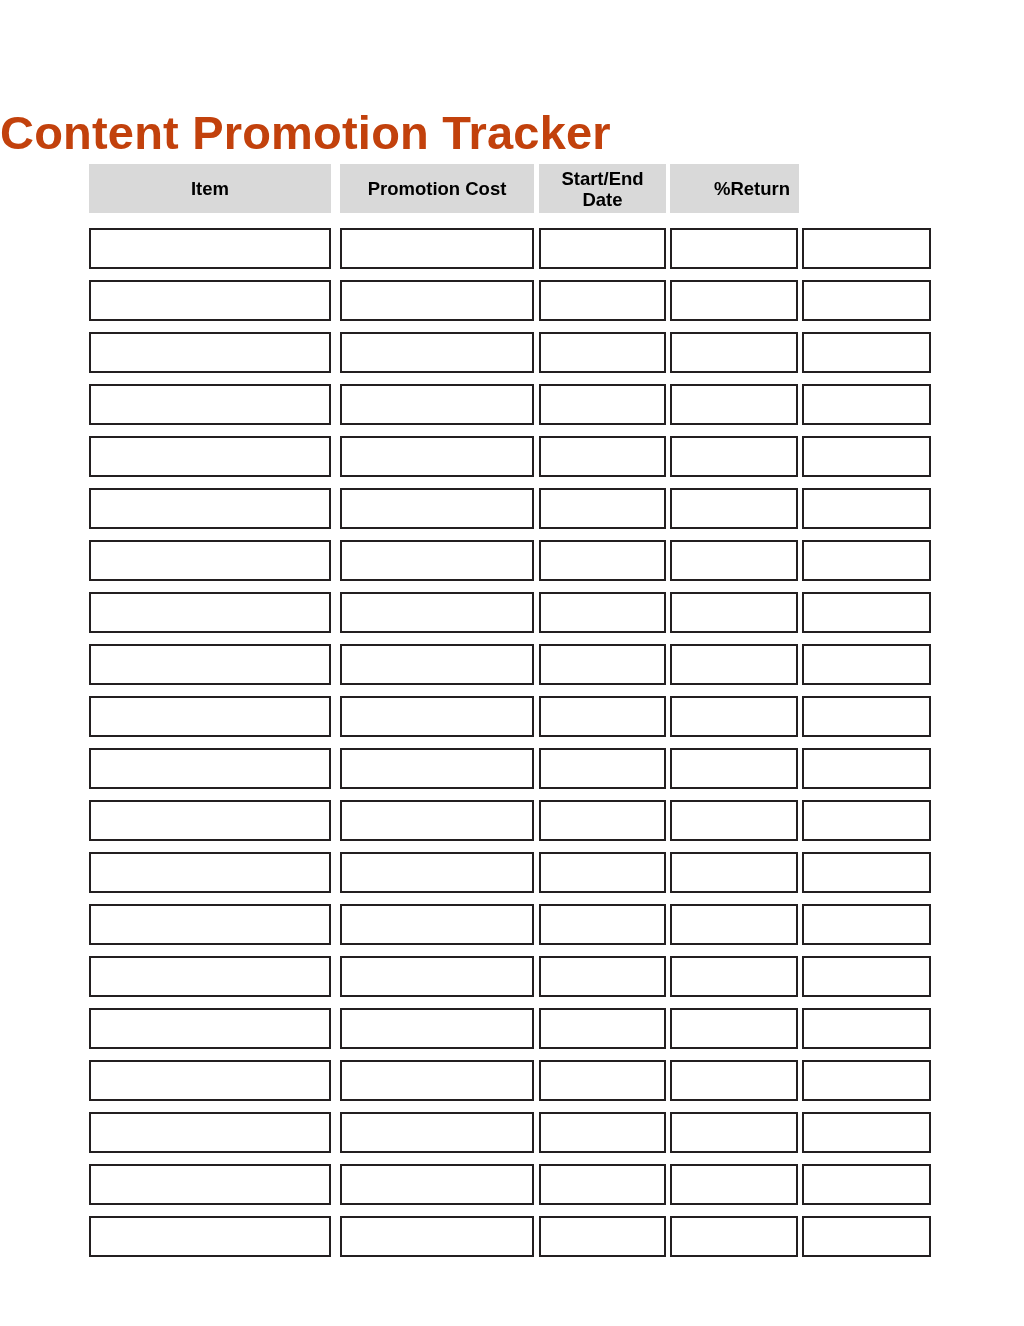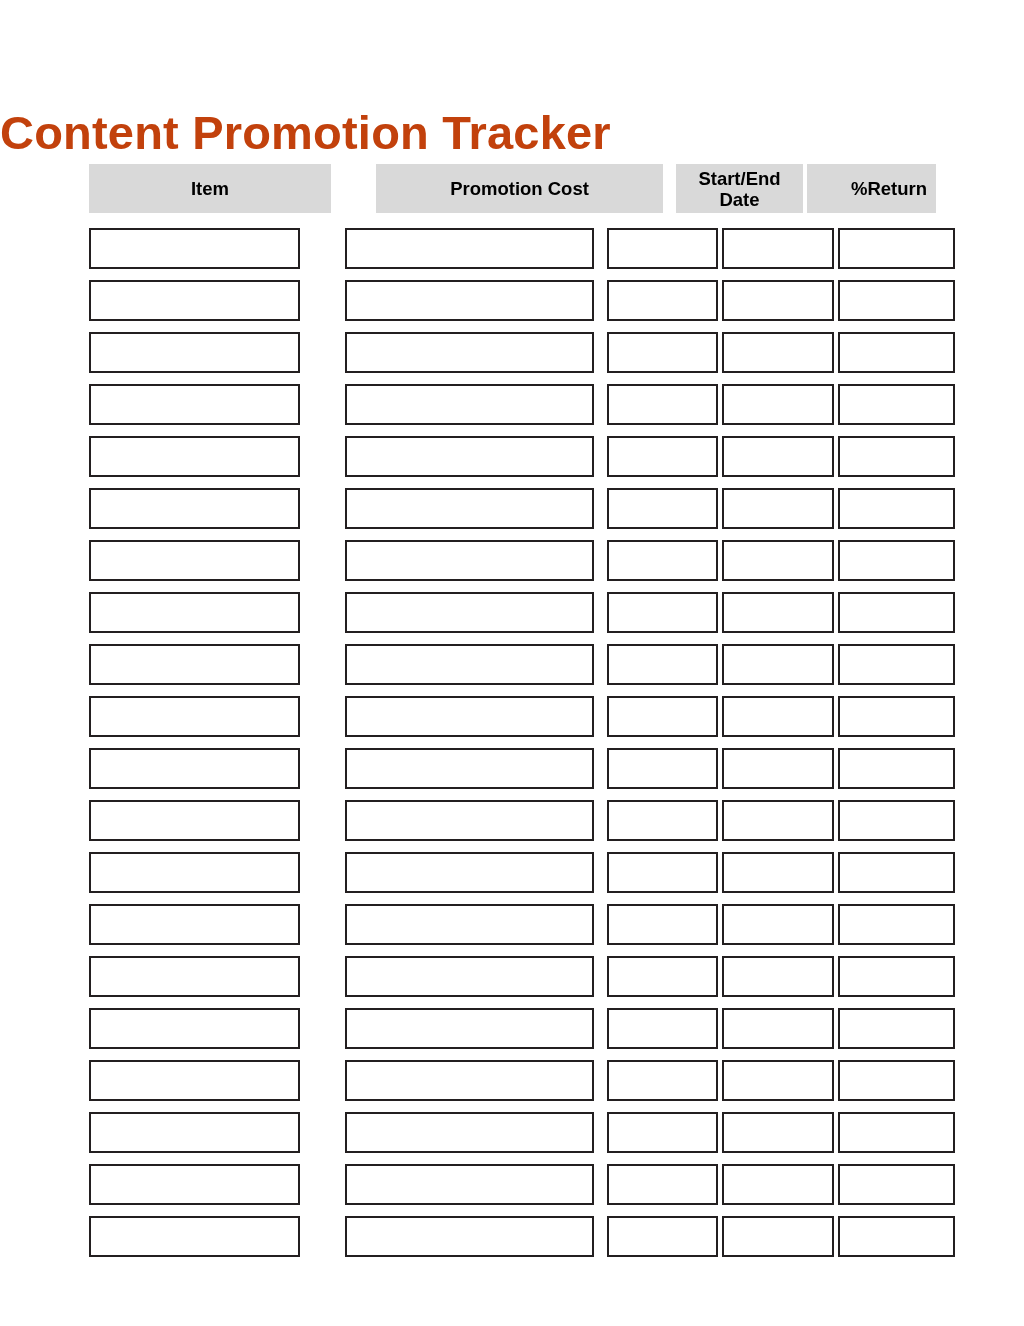--- a/index.html
+++ b/index.html
@@ -78,22 +78,22 @@
     margin-bottom: 11px;
   }
   .body-cell {
     background: #ffffff;
     border: 2.5px solid #231f20;
     box-sizing: border-box;
   }
 
   
   .col-item        { width: 242px; margin-right: 9px; margin-left: 21px; }
-  .col-cost        { width: 287px; margin-right: 5px; margin-left: 36px; }
-  .col-dates       { width: 127px; margin-right: 4px; margin-left: 8px; }
+  .col-cost        { width: 194px; margin-right: 5px; }
+  .col-dates       { width: 127px; margin-right: 4px; }
   .col-clicks      { width: 128px; margin-right: 4px; }
   .col-return      { width: 129px; margin-right: 0; padding-left: 37px;   }
 </style>
 </head>
 <body>
 
 <div class="page">
 
   <h1 class="page-title">Content Promotion Tracker</h1>
 

